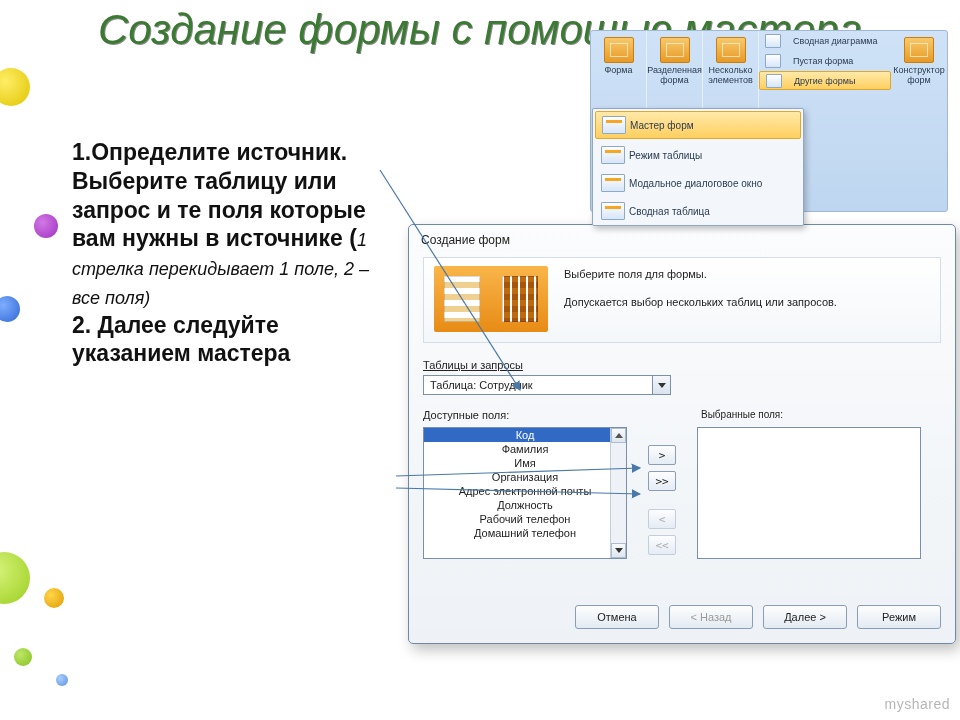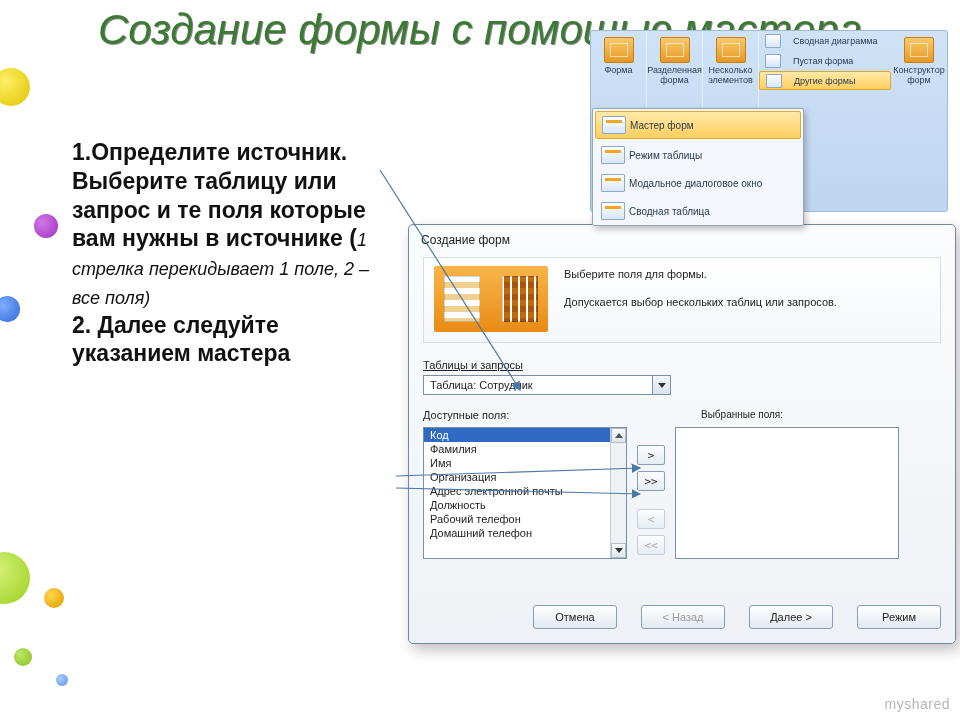--- a/index.html
+++ b/index.html
@@ -115,21 +115,21 @@
   .combo { margin-top:4px; width:248px; height:20px;
            display:flex; align-items:center; background:#fff;
            border:1px solid #7a8fa8; font-size:11px; }
   .combo span { flex:1; padding:0 6px; }
   .combo .cbtn { width:18px; height:100%; border-left:1px solid #7a8fa8;
                  display:flex; align-items:center; justify-content:center;
                  background:linear-gradient(#f4f7fb,#d9e3ef); }
   .tri-down { width:0; height:0; border-left:4px solid transparent;
               border-right:4px solid transparent; border-top:5px solid #333; }
 
-  .lists { display:flex; gap:10px; margin-top:4px; }
+  .lists { display:flex; gap:21px; margin-top:4px;text-align:center; }
   .lbl-col { width:220px; font-size:11px; }
   .lbl-col2 { width:220px; font-size:10px; }
   .listbox { width:204px; height:132px; background:#fff;
              border:1px solid #7a8fa8; overflow:hidden; font-size:11px; margin-top:2px; position:relative; }
   .listbox .li { padding:1px 6px; white-space:nowrap; }
   .listbox .li.sel { background:#316ac5; color:#fff; }
   .scroll { position:absolute; right:0; top:0; bottom:0; width:16px;
             background:#eef2f7; border-left:1px solid #c4cfdd;
             display:flex; flex-direction:column; justify-content:space-between; }
   .scroll .sb { height:15px; background:linear-gradient(#f8fafd,#dde6f0);
@@ -137,21 +137,21 @@
                 align-items:center; justify-content:center; }
   .tri-up { width:0; height:0; border-left:4px solid transparent;
             border-right:4px solid transparent; border-bottom:5px solid #555; }
   .move-col { display:flex; flex-direction:column; gap:6px; margin-top:20px; }
   .move-btn { width:28px; height:20px; background:linear-gradient(#fcfdff,#e5ecf4);
               border:1px solid #8a9db4; border-radius:2px;
               display:flex; align-items:center; justify-content:center;
               font-size:11px; font-family:monospace; }
   .move-btn.dis { color:#aaa; border-color:#c4cedb; }
 
-  .dlg-buttons { position:absolute; right:14px; bottom:14px; display:flex; gap:24px;margin-top:33px; }
+  .dlg-buttons { position:absolute; right:14px; bottom:14px; display:flex; gap:10px;margin-top:33px; }
   .btn { min-width:84px; height:24px; padding:0 10px;
          background:linear-gradient(#fdfefe,#e3eaf2);
          border:1px solid #8a9db4; border-radius:3px;
          display:flex; align-items:center; justify-content:center;
          font-size:11px; }
   .btn.dis { color:#9a9a9a; }
 
   
   .svg-arrows { position:absolute; left:0; top:0; width:960px; height:720px; pointer-events:none; z-index:20; }
 

